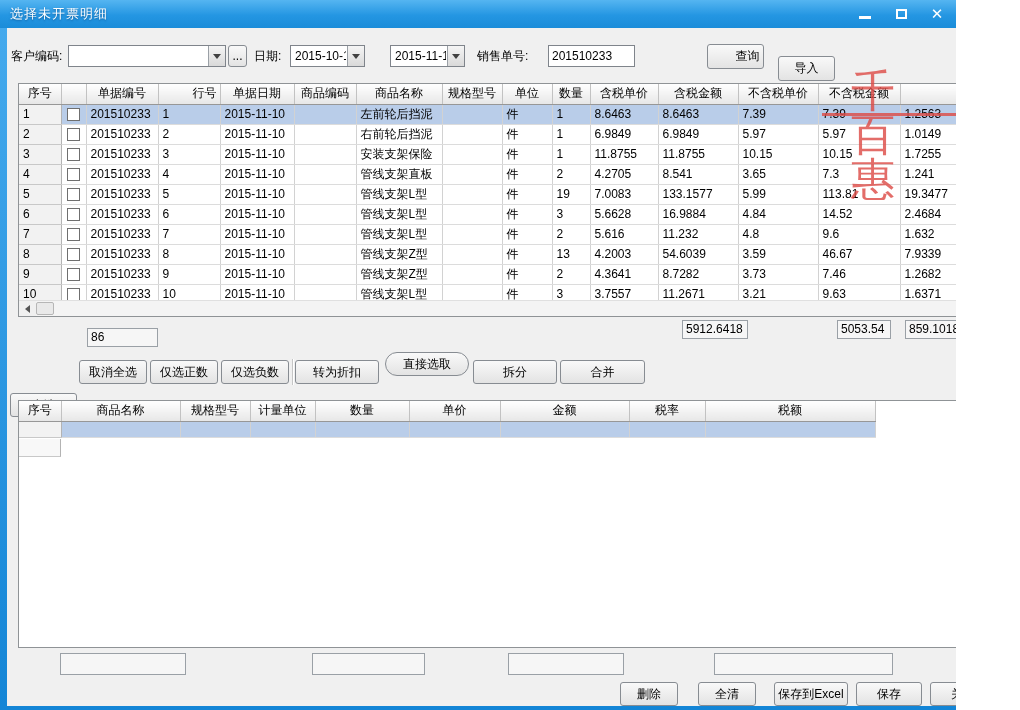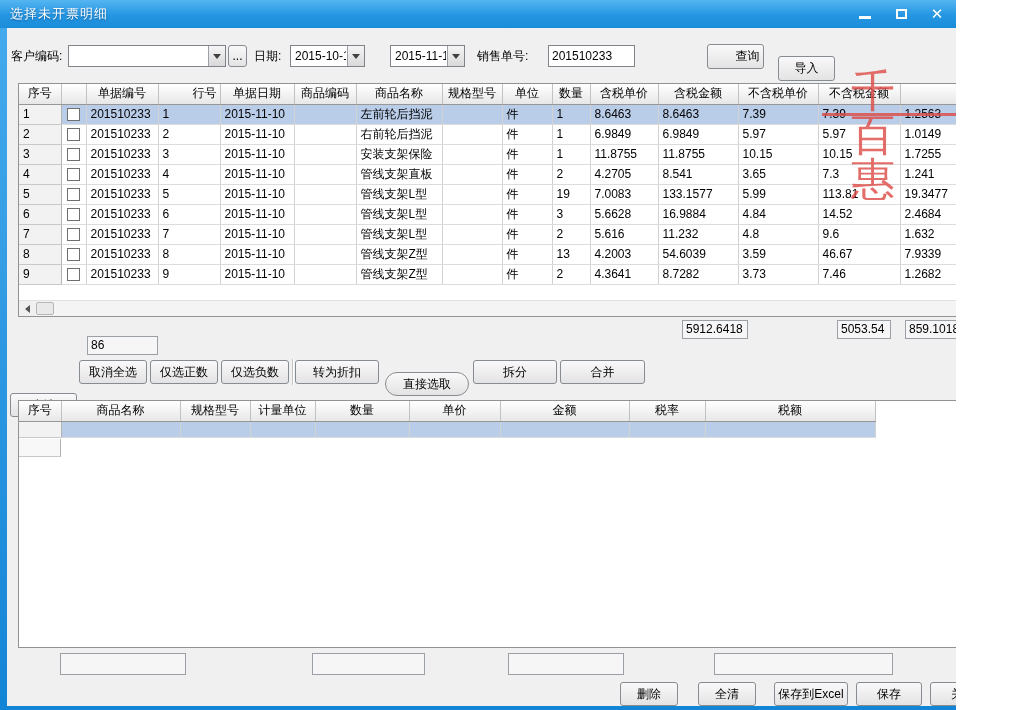--- a/index.html
+++ b/index.html
@@ -320,20 +320,37 @@
                 <td>管线支架Z型</td>
                 <td></td>
                 <td>件</td>
                 <td>2</td>
                 <td>4.3641</td>
                 <td>8.7282</td>
                 <td>3.73</td>
                 <td>7.46</td>
                 <td>1.2682</td>
               </tr>
+              <tr>
+                <td class="rowhead">10</td>
+                <td class="cbcell"><span class="cb"></span></td>
+                <td>201510233</td>
+                <td>10</td>
+                <td>2015-11-10</td>
+                <td></td>
+                <td>管线支架L型</td>
+                <td></td>
+                <td>件</td>
+                <td>3</td>
+                <td>3.7557</td>
+                <td>11.2671</td>
+                <td>3.21</td>
+                <td>9.63</td>
+                <td>1.6371</td>
+              </tr>
             </tbody>
         </table>
       </div>
       <div class="vscroll">
         <div class="sb-btn up">
             <span class="tri-up"></span>
           </div>
         <div class="sb-thumb-v"></div>
         <div class="sb-btn down">
             <span class="tri-down"></span>
@@ -343,32 +360,32 @@
         <div class="sb-btn larr">
             <span class="tri-left"></span>
           </div>
         <div class="sb-thumb-h"></div>
         <div class="sb-btn rarr">
             <span class="tri-right"></span>
           </div>
       </div>
     </div>
 
-    <div class="sumbox" style="left:80px;top:308px;width:71px;">86</div>
+    <div class="sumbox" style="left:80px;top:300px;width:71px;">86</div>
     <div class="sumbox" style="left:675px;top:292px;width:66px;">5912.6418</div>
     <div class="sumbox" style="left:830px;top:292px;width:54px;">5053.54</div>
     <div class="sumbox" style="left:898px;top:292px;width:83px;">859.1018</div>
 
     <div class="btn" style="left:3px;top:332px;width:67px;height:24px;margin-top:33px;">全选</div>
     <div class="btn" style="left:72px;top:332px;width:68px;height:24px;">取消全选</div>
     <div class="btn" style="left:143px;top:332px;width:68px;height:24px;">仅选正数</div>
     <div class="btn" style="left:214px;top:332px;width:68px;height:24px;">仅选负数</div>
     <div class="sep-v" style="left:285px;top:331px;height:26px;"></div>
     <div class="btn" style="left:288px;top:332px;width:84px;height:24px;">转为折扣</div>
-    <div class="btn" style="left:378px;top:344px;width:84px;height:24px;border-radius:12px;">直接选取</div>
+    <div class="btn" style="left:378px;top:324px;width:84px;height:24px;border-radius:12px;">直接选取</div>
     <div class="btn" style="left:466px;top:332px;width:84px;height:24px;">拆分</div>
     <div class="btn" style="left:553px;top:332px;width:85px;height:24px;">合并</div>
 
     <div class="grid-wrap" style="left:11px;top:372px;width:988px;height:248px;">
       <table class="grid" id="t2" style="width:856px;">
         <colgroup>
           <col style="width:42px">
             <col style="width:119px">
             <col style="width:70px">
             <col style="width:65px">

